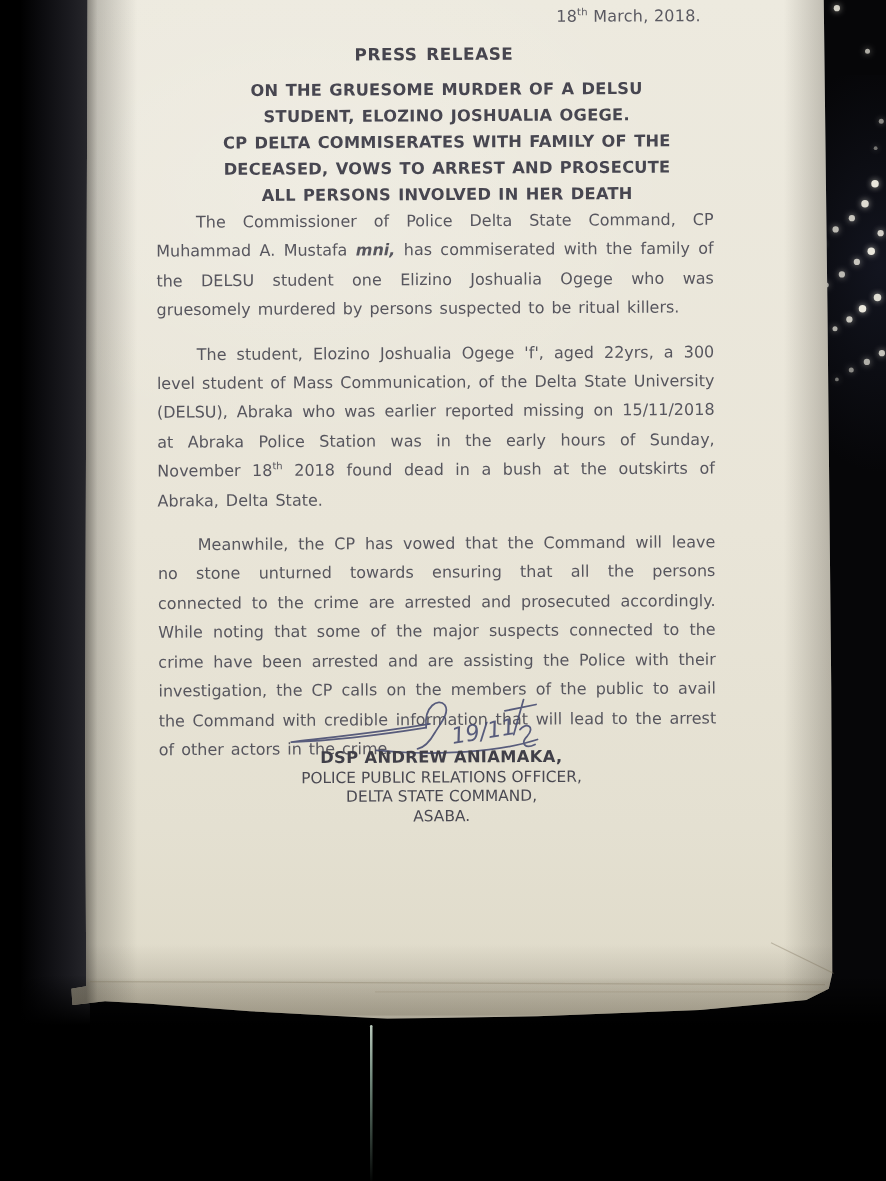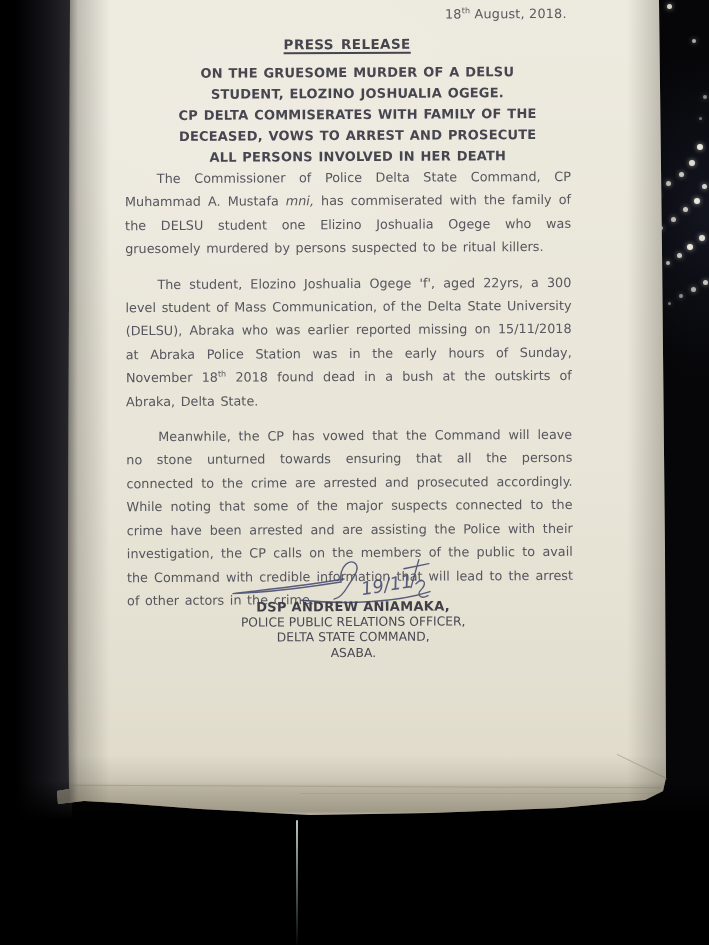--- a/index.html
+++ b/index.html
@@ -36,27 +36,27 @@
   #crease-mid{left:300px;top:793px;width:360px;background:rgba(118,106,82,.16);}
   #crease-corner{left:614px;top:766px;width:56px;transform:rotate(26deg);background:rgba(118,106,82,.35);}
 
   
   #content{position:absolute;inset:0;transform:rotate(-0.3deg);transform-origin:350px 400px;
      color:var(--ink-text,#57565e);}
   #date-line{left:447px;top:7px;font-size:12.8px;letter-spacing:.2px;color:#5a5961;}
   sup{font-size:8px;vertical-align:super;line-height:0;}
   #title{left:126px;top:36px;width:446px;text-align:center;font-size:13.5px;font-weight:bold;
      letter-spacing:.4px;word-spacing:2px;color:#46454e;}
-  #title span{text-decoration:underline;text-underline-offset:3px;text-decoration-thickness:1.5px;}
+  #title span{text-underline-offset:3px;text-decoration-thickness:1.5px;}
   #headline{left:136px;top:62px;width:446px;text-align:center;font-size:13px;font-weight:bold;
      line-height:21px;letter-spacing:.2px;word-spacing:1px;color:#474650;}
   #body-copy{left:126px;top:166px;width:446px;font-size:12.8px;line-height:23.4px;
      text-align:justify;word-spacing:1.5px;}
   #body-copy p{margin:0 0 12px 0;text-indent:32px;}
-  .mni{font-weight:normal;font-style:italic;}
+  .mni{font-weight:bold;font-style:italic;}
 
   
   #signature{left:228px;top:556px;width:212px;height:50px;}
   #signatory{left:127px;top:599px;width:450px;text-align:center;color:#4a4952;
      font-size:12.3px;line-height:15.5px;}
   #signatory .name{font-weight:bold;font-size:13px;letter-spacing:.3px;color:#403f48;}
 </style>
 </head>
 <body>
 
@@ -91,21 +91,21 @@
   <div class="abs" id="bottom-dark"></div>
   <div class="abs" id="reflection-line"></div>
 
   <div class="abs" id="paper"></div>
   <div class="abs crease" id="crease-bottom"></div>
   <div class="abs crease" id="crease-mid"></div>
   <div class="abs crease" id="crease-corner"></div>
 
   <div id="content">
 
-    <div class="abs" id="date-line"><span>18</span><sup>th</sup><span> August, 2018.</span></div>
+    <div class="abs" id="date-line"><span>18</span><sup>th</sup><span> March, 2018.</span></div>
 
     <div class="abs" id="title"><span>PRESS RELEASE</span></div>
 
     <div class="abs" id="headline">
       <div>ON THE GRUESOME MURDER OF A DELSU</div>
       <div>STUDENT, ELOZINO JOSHUALIA OGEGE.</div>
       <div>CP DELTA COMMISERATES WITH FAMILY OF THE</div>
       <div>DECEASED, VOWS TO ARREST AND PROSECUTE</div>
       <div>ALL PERSONS INVOLVED IN HER DEATH</div>
     </div>

